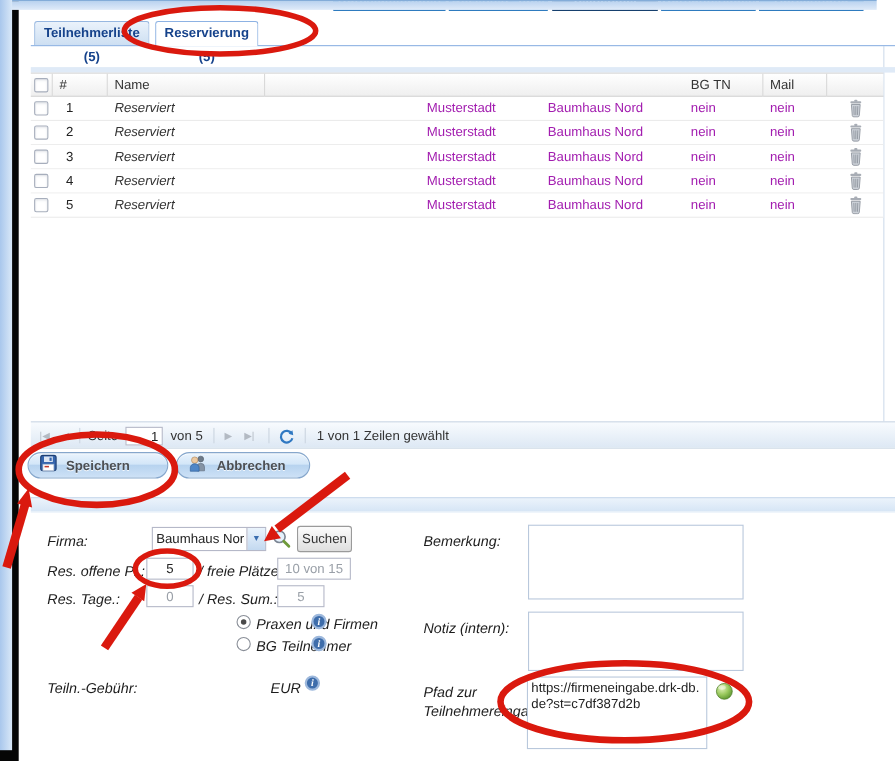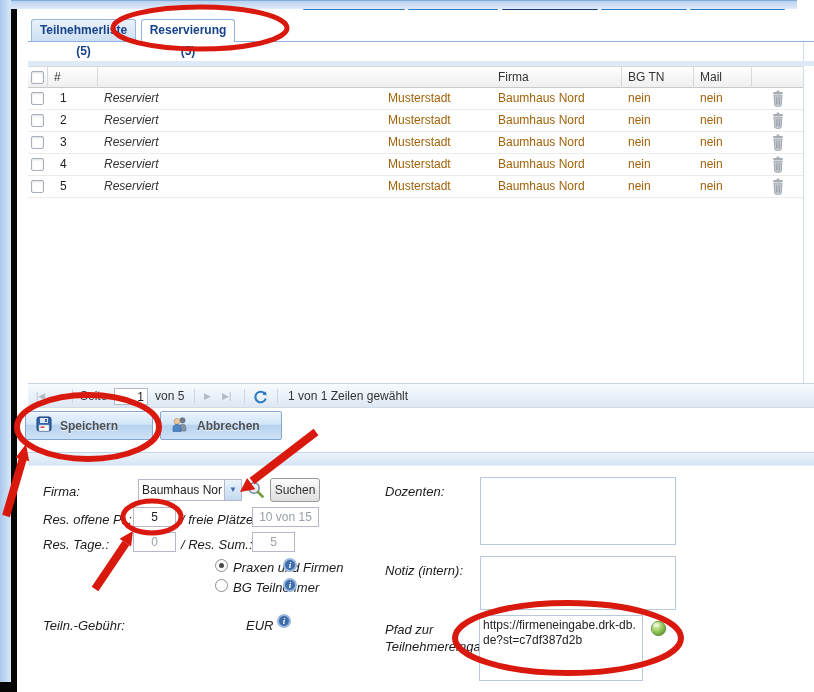--- a/index.html
+++ b/index.html
@@ -36,40 +36,40 @@
   .more-actions { position:absolute; right:12px; top:1px; font-size:12px; color:#2a2a2a; cursor:pointer; }
   .more-actions .caret { font-size:8px; color:#444; margin-left:2px; vertical-align:1px; }
   .sep-strip { left:28px; top:61px; width:786px; height:5px; background:#dfeaf7; }
 
   
   .tbl-header { left:28px; top:66px; width:775px; height:22px;
                 background:linear-gradient(#ffffff,#efefef); border-top:1px solid #d8d8d8; border-bottom:1px solid #c9c9c9; }
   .hcell { position:absolute; top:0; height:21px; line-height:21px; font-size:12px; color:#333;
            padding-left:6px; border-right:1px solid #d9d9d9; overflow:hidden; white-space:nowrap; }
   .trow { position:absolute; left:28px; width:775px; height:22px; background:#fff; border-bottom:1px solid #ebebeb; }
-  .tcell { position:absolute; top:0; height:21px; line-height:21px; font-size:12px; color:#a16207;
+  .tcell { position:absolute; top:0; height:21px; line-height:21px; font-size:12px; color:#a21caf;
            padding-left:6px; overflow:hidden; white-space:nowrap; }
   .tcell.num { padding-left:12px; color:#222; }
   .tcell.name { font-style:italic; color:#333; }
   .cb { position:absolute; width:13px; height:13px; background:#fff; border:1px solid #a7aebc;
         border-radius:2px; box-shadow:inset 0 1px 2px rgba(120,130,150,.25); cursor:pointer; }
   .trash-btn { position:absolute; width:16px; height:17px; cursor:pointer; }
 
   
   .pagebar { left:28px; top:383px; width:786px; height:25px;
              background:linear-gradient(#f8fbfe,#dde8f4); border-top:1px solid #c8d5e4; border-bottom:1px solid #d2dce8;
              font-size:12px; color:#333; }
   .pg { position:absolute; top:0; height:25px; line-height:25px; }
   .pg-arrow { color:#b3bac3; font-size:9px; cursor:pointer; }
   .pg-sep { top:5px; width:1px; height:14px; background:#cbd5e0; }
   .pg-input { position:absolute; top:4px; width:34px; height:17px; border:1px solid #b5b8c8; font-size:12px;
               text-align:right; padding-right:3px; color:#222; font-family:"Liberation Sans",sans-serif; }
 
   
-  .big-btn { position:absolute; top:411px; height:29px; border:1px solid #86a7cc; border-radius:2px;
+  .big-btn { position:absolute; top:411px; height:24px; border:1px solid #86a7cc; border-radius:14px;
              background:linear-gradient(#eaf4fd 0%,#d3e6f8 45%,#b7d3ef 50%,#cde1f6 100%);
              box-shadow:inset 0 1px 0 rgba(255,255,255,.8); cursor:pointer;
              display:flex; align-items:center; padding-left:10px; gap:8px; }
   .big-btn span.lbl { font-size:12px; font-weight:bold; color:#4b4f54; text-shadow:0 1px 0 rgba(255,255,255,.8); }
 
   
   .form-strip { left:28px; top:452px; width:786px; height:14px;
                 background:linear-gradient(#ebf3fb,#d6e5f5); border-top:1px solid #c3d5ea; border-bottom:1px solid #e4eef8; }
   .flabel { position:absolute; font-size:13px; color:#1c1c1c;font-style:italic; }
   .finput { position:absolute; border:1px solid #b5b8c8; background:#fff; font-size:12px; color:#222;
@@ -121,21 +121,21 @@
     <div class="subtab active" style="left:113px;width:94px;top:0;">Reservierung (5)</div>
   </div>
 
   <div class="abs sep-strip"></div>
 
   <div class="abs tbl-header">
     <div class="hcell" style="left:0;width:20px;">
       <span class="cb" style="left:3px;top:4px;"></span>
     </div>
     <div class="hcell" style="left:20px;width:50px;">#</div>
-    <div class="hcell" style="left:464px;width:130px;">Firma</div>
+    <div class="hcell" style="left:70px;width:143px;">Name</div>
     <div class="hcell" style="left:594px;width:72px;">BG TN</div>
     <div class="hcell" style="left:666px;width:58px;">Mail</div>
     <div class="hcell" style="left:724px;width:51px;border-right:none;"></div>
   </div>
 
   <div class="trow" style="top:88px;">
     <span class="cb" style="left:3px;top:4px;"></span>
     <div class="tcell num" style="left:20px;width:50px;">1</div>
     <div class="tcell name" style="left:70px;width:143px;">Reserviert</div>
     <div class="tcell" style="left:213px;width:141px;"></div>
@@ -297,21 +297,21 @@
   <div class="flabel" style="left:233px;top:560px;">Praxen und Firmen</div>
   <span class="info-ic" style="left:283px;top:558px;">i</span>
   <span class="radio" style="left:215px;top:579px;"></span>
   <div class="flabel" style="left:233px;top:580px;">BG Teilnehmer</div>
   <span class="info-ic" style="left:283px;top:578px;">i</span>
 
   <div class="flabel" style="left:43px;top:618px;">Teiln.-Gebühr:</div>
   <div class="flabel" style="left:246px;top:618px;">EUR</div>
   <span class="info-ic" style="left:277px;top:614px;">i</span>
 
-  <div class="flabel" style="left:385px;top:484px;">Dozenten:</div>
+  <div class="flabel" style="left:385px;top:484px;">Bemerkung:</div>
   <textarea class="ftextarea" style="left: 480px; top: 477px; width: 196px; height: 68px;"></textarea>
 
   <div class="flabel" style="left:385px;top:563px;">Notiz (intern):</div>
   <textarea class="ftextarea" style="left: 480px; top: 556px; width: 196px; height: 54px;"></textarea>
 
   <div class="flabel" style="left:385px;top:621px;width:95px;line-height:17px;">Pfad zur Teilnehmereingabe:</div>
   <textarea class="ftextarea" style="left: 479px; top: 615px; width: 164px; height: 66px;">https://firmeneingabe.drk-db.de?st=c7df387d2b</textarea>
   <span class="abs" style="left:650px;top:620px;"><svg width="17" height="17" viewBox="0 0 17 17">
         <defs>
           <radialGradient id="gg" cx="35%" cy="30%" r="75%">

